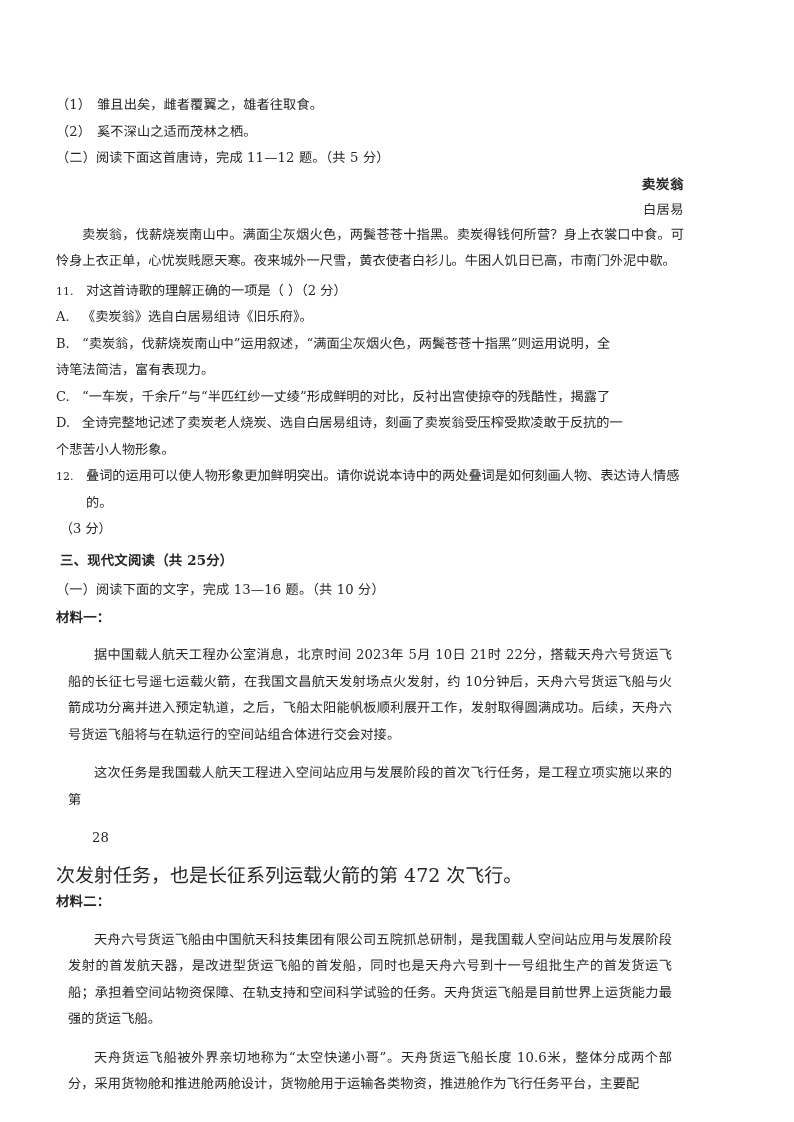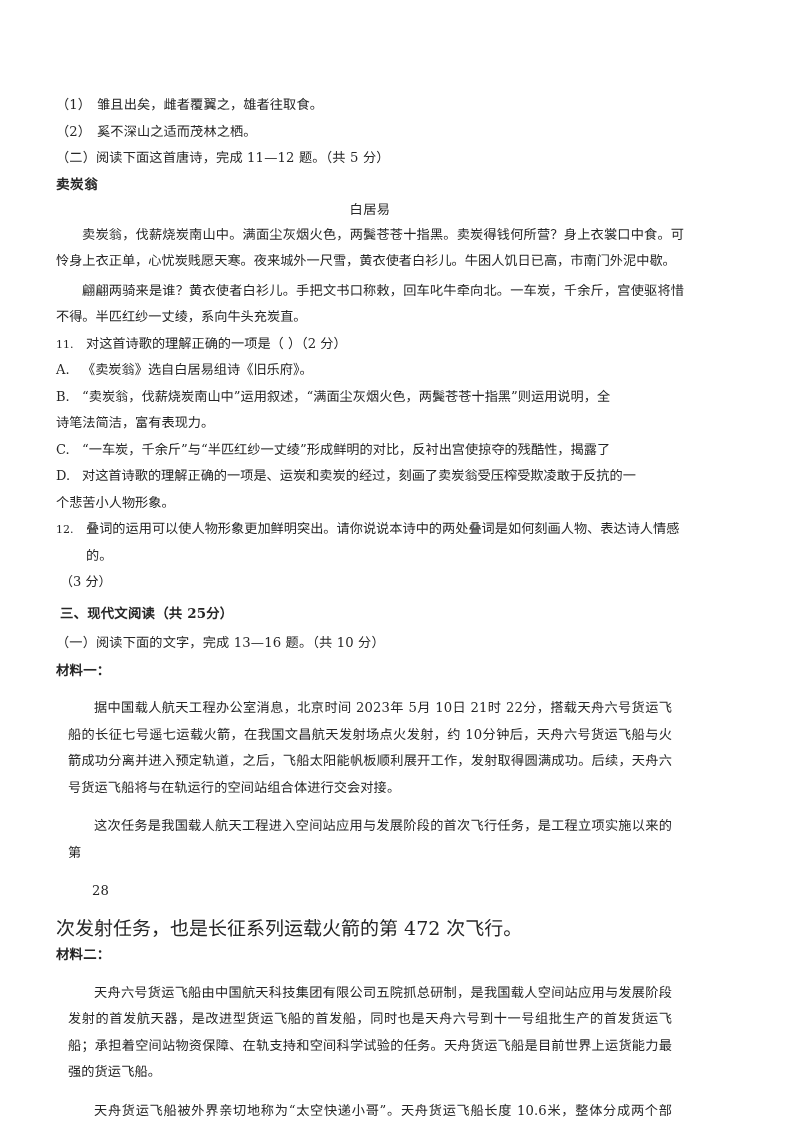--- a/index.html
+++ b/index.html
@@ -64,28 +64,28 @@
     font-weight: bold;
     margin: 0;
     letter-spacing: 0.2px;
   }
 
   
   .poem-title {
     font-size: 13.6px;
     font-weight: bold;
     line-height: 25px;
-    text-align: left;
+    text-align: right;
     margin: 0;
     letter-spacing: 0.5px;
   }
   .poem-author {
     font-size: 13.2px;
     line-height: 25px;
-    text-align: center;
+    text-align: right;
     margin: 0;
     letter-spacing: 0.5px;
   }
   .poem-body {
     font-size: 13.2px;
     line-height: 26.5px;
     text-align: justify;
     text-justify: inter-ideograph;
     margin: 0;
     text-indent: 26px;
@@ -188,21 +188,20 @@
     <div class="pitem">
       <span class="pnum">（2）</span><span>奚不深山之适而茂林之栖。</span>
     </div>
 
     <div class="line">（二）阅读下面这首唐诗，完成 11—12 题。（共 5 分）</div>
 
     <div class="poem-title">卖炭翁</div>
     <div class="poem-author">白居易</div>
     <div class="poem-body">卖炭翁，伐薪烧炭南山中。满面尘灰烟火色，两鬓苍苍十指黑。卖炭得钱何所营？身上衣裳口中食。可怜身上衣正单，心忧炭贱愿天寒。夜来城外一尺雪，黄衣使者白衫儿。牛困人饥日已高，市南门外泥中歇。</div>
     <div class="spacer-sm"></div>
-    <div class="poem-body">翩翩两骑来是谁？黄衣使者白衫儿。手把文书口称敕，回车叱牛牵向北。一车炭，千余斤，宫使驱将惜不得。半匹红纱一丈绫，系向牛头充炭直。</div>
 
     <div class="qrow">
       <span class="qnum">11.</span>
       <span class="qtext">对这首诗歌的理解正确的一项是（     ）（2 分）</span>
     </div>
 
     <div class="optrow">
       <span class="optlabel">A.</span>
       <span>《卖炭翁》选自白居易组诗《旧乐府》。</span>
     </div>
@@ -213,21 +212,21 @@
     </div>
     <div class="optcont">诗笔法简洁，富有表现力。</div>
 
     <div class="optrow">
       <span class="optlabel">C.</span>
       <span>“一车炭，千余斤”与“半匹红纱一丈绫”形成鲜明的对比，反衬出宫使掠夺的残酷性，揭露了</span>
     </div>
 
     <div class="optrow">
       <span class="optlabel">D.</span>
-      <span>对这首诗歌的理解正确的一项是、运炭和卖炭的经过，刻画了卖炭翁受压榨受欺凌敢于反抗的一</span>
+      <span>全诗完整地记述了卖炭老人烧炭、选自白居易组诗，刻画了卖炭翁受压榨受欺凌敢于反抗的一</span>
     </div>
     <div class="optcont">个悲苦小人物形象。</div>
 
     <div class="qrow">
       <span class="qnum">12.</span>
       <span class="qtext">叠词的运用可以使人物形象更加鲜明突出。请你说说本诗中的两处叠词是如何刻画人物、表达诗人情感</span>
     </div>
     <div class="qcont">的。</div>
     <div class="score-line">（3 分）</div>
 

